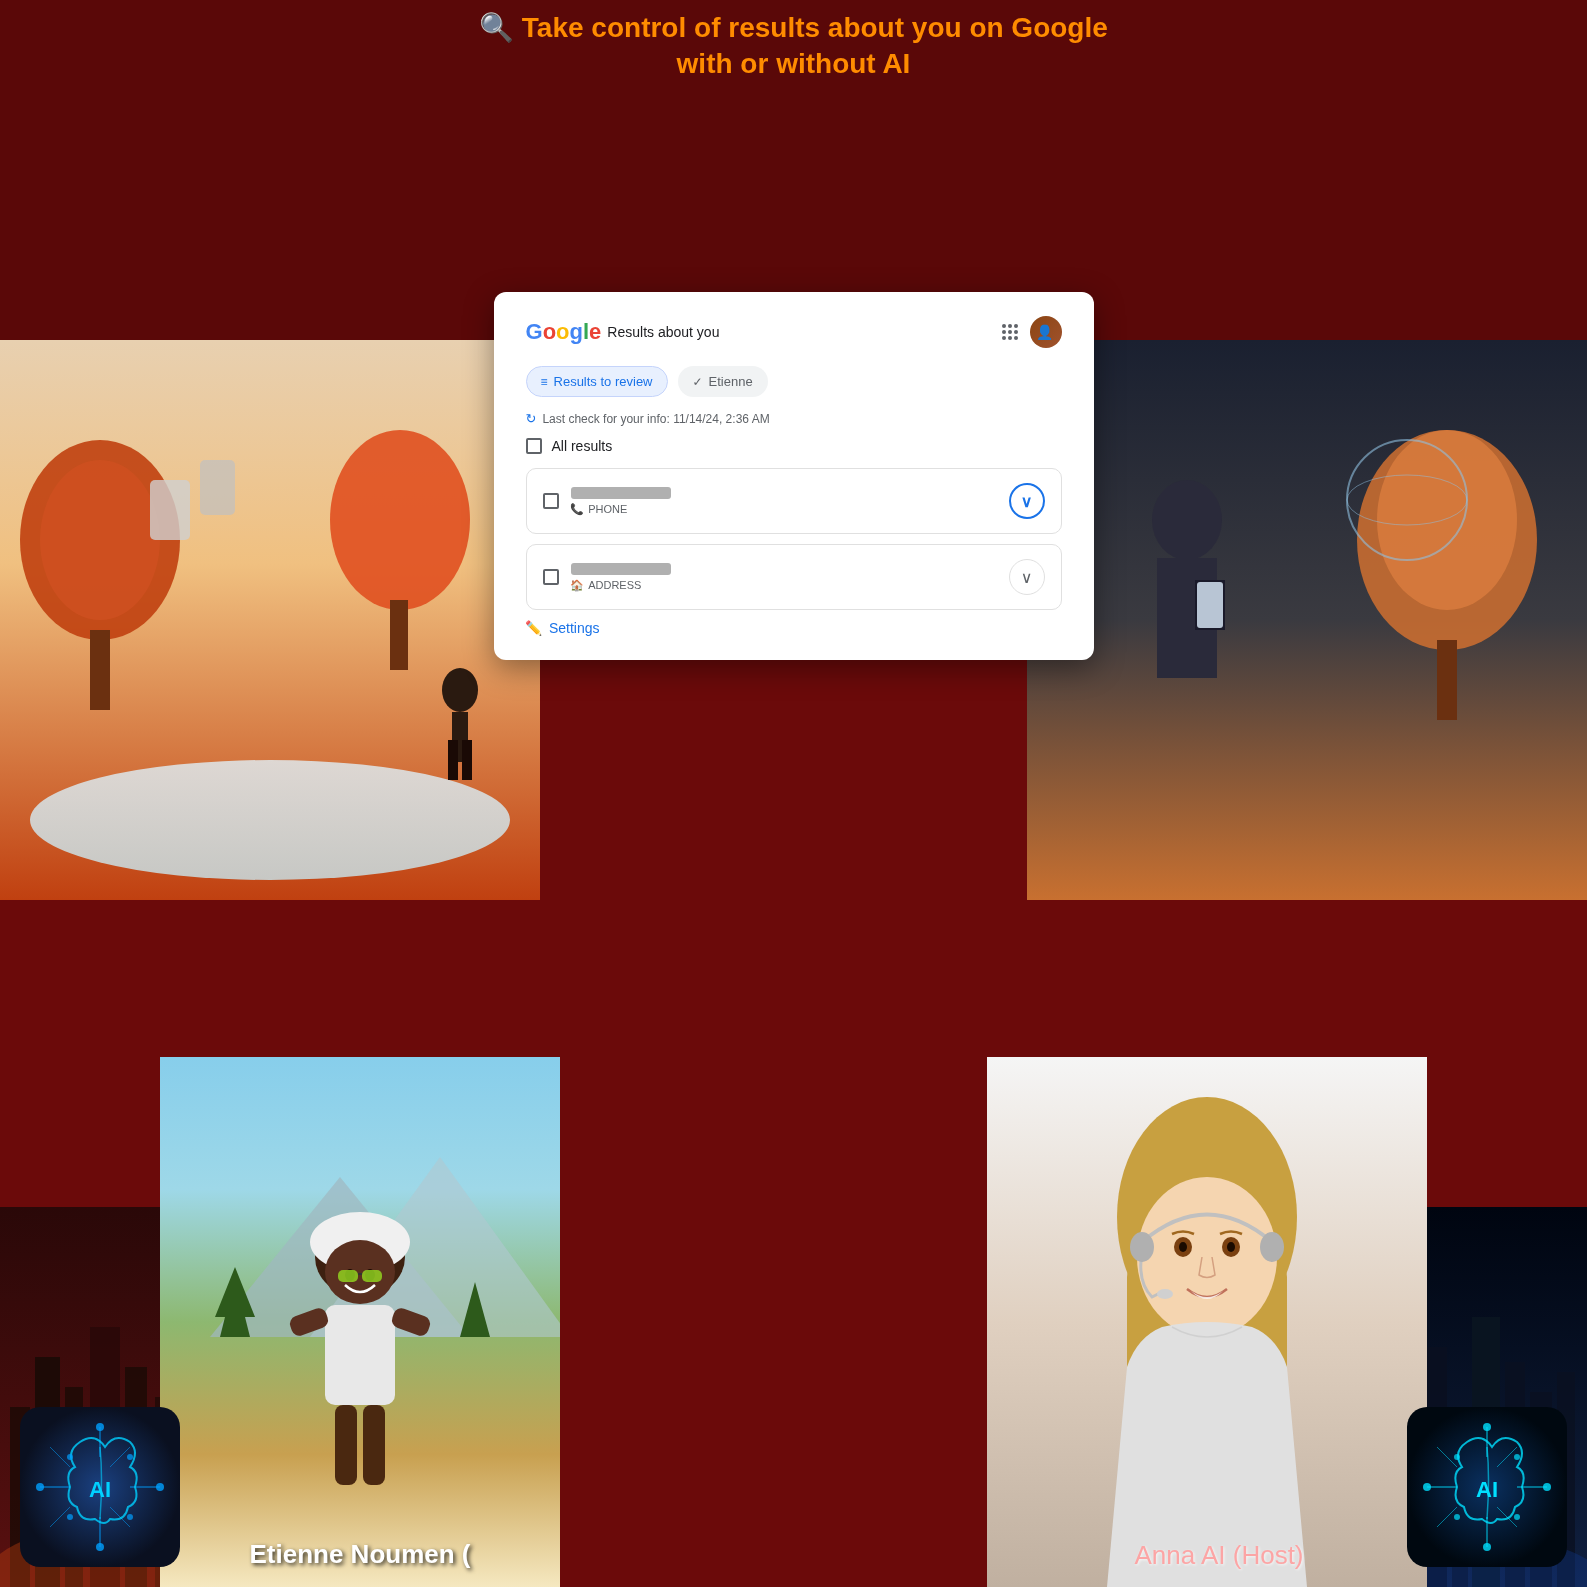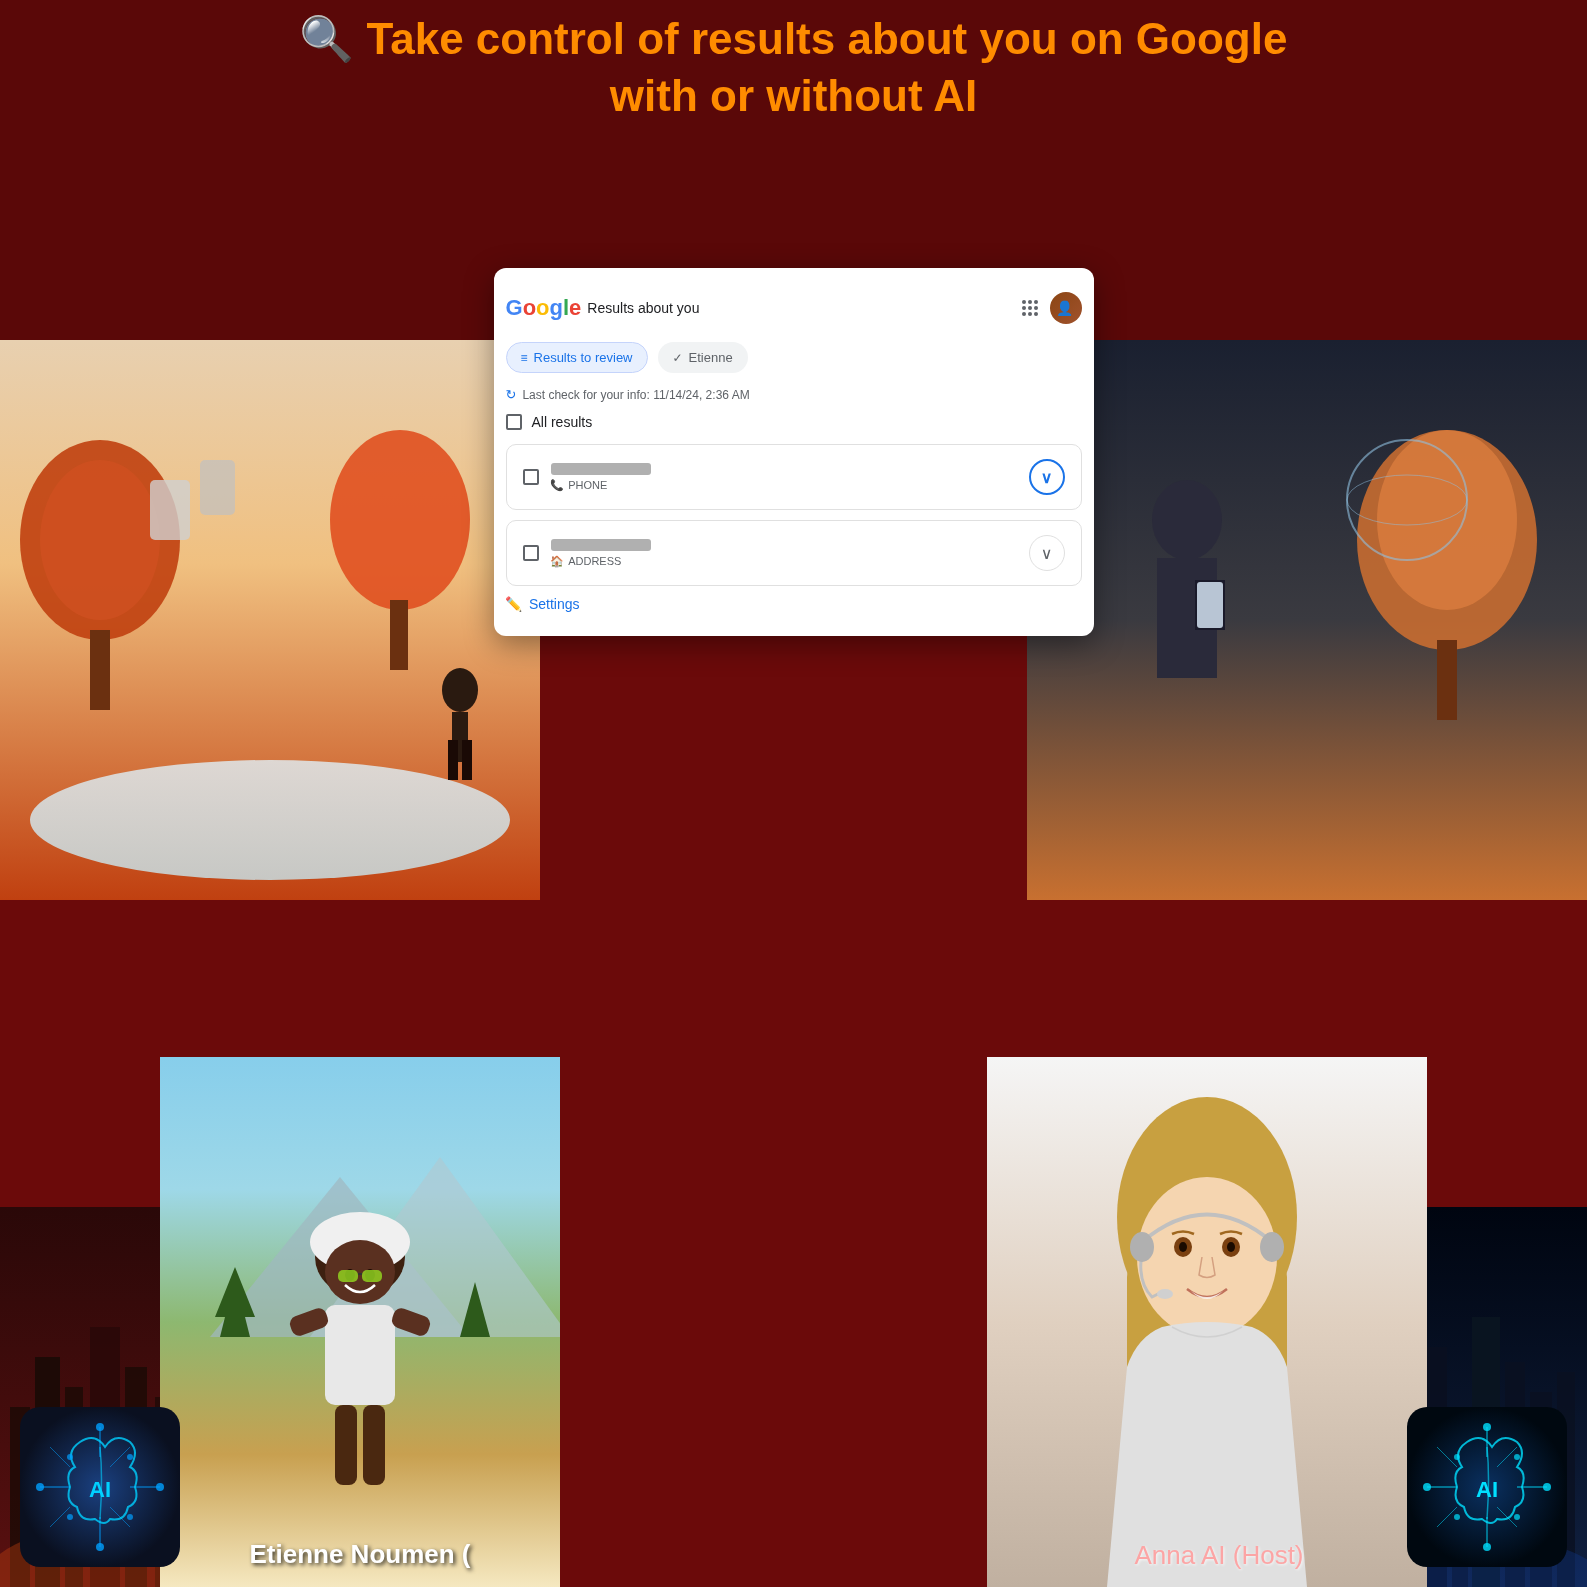--- a/index.html
+++ b/index.html
@@ -86,37 +86,37 @@
       font-size: 148px;
       font-weight: 900;
       color: #00ff00;
       line-height: 1.0;
       letter-spacing: -2px;
       text-shadow: 3px 3px 0px rgba(0,0,0,0.5);
       font-style: italic;
     }
 
     .subtitle-line {
-      font-size: 44px;
+      font-size: 28px;
       font-weight: 700;
       color: #ff8c00;
       line-height: 1.3;
       margin-top: 0px;
     }
 
     
     .google-card {
       position: absolute;
-      top: 268px;
+      top: 292px;
       left: 50%;
       transform: translateX(-50%);
       width: 600px;
       background: white;
       border-radius: 12px;
-      padding: 24px 12px;
+      padding: 24px 32px;
       z-index: 30;
       box-shadow: 0 8px 30px rgba(0,0,0,0.4);
     }
 
     .google-header {
       display: flex;
       align-items: center;
       justify-content: space-between;
       margin-bottom: 18px;
     }

